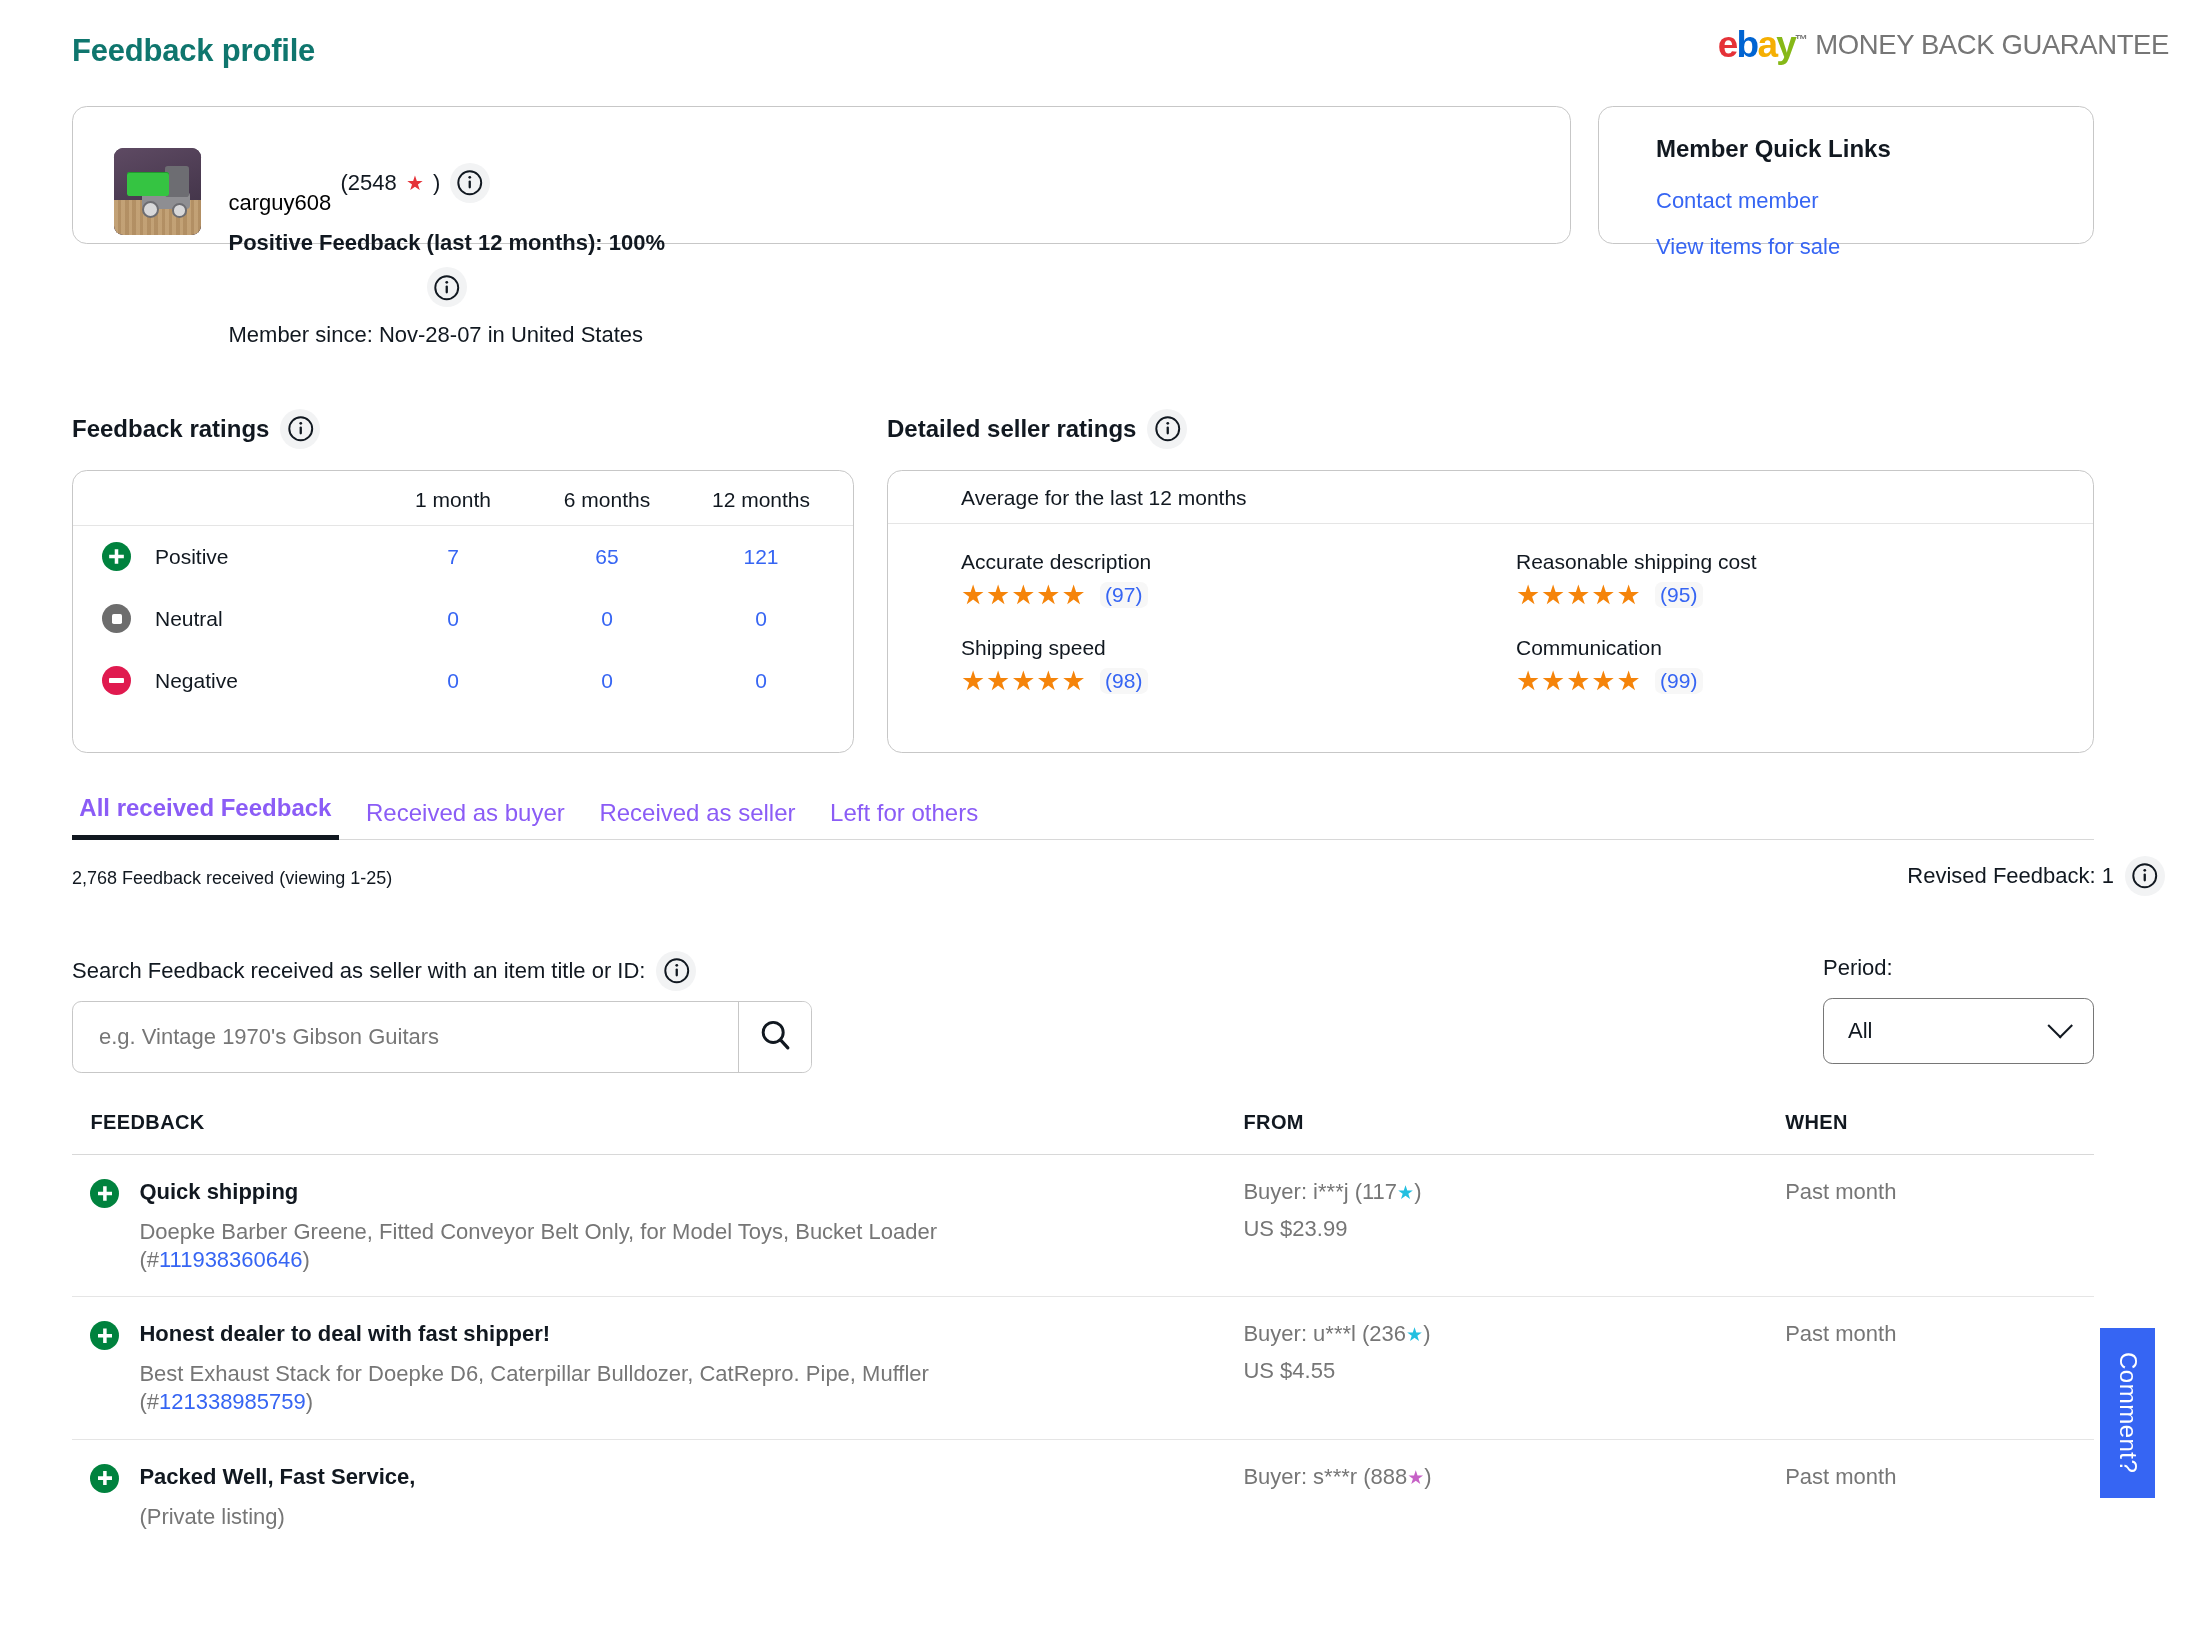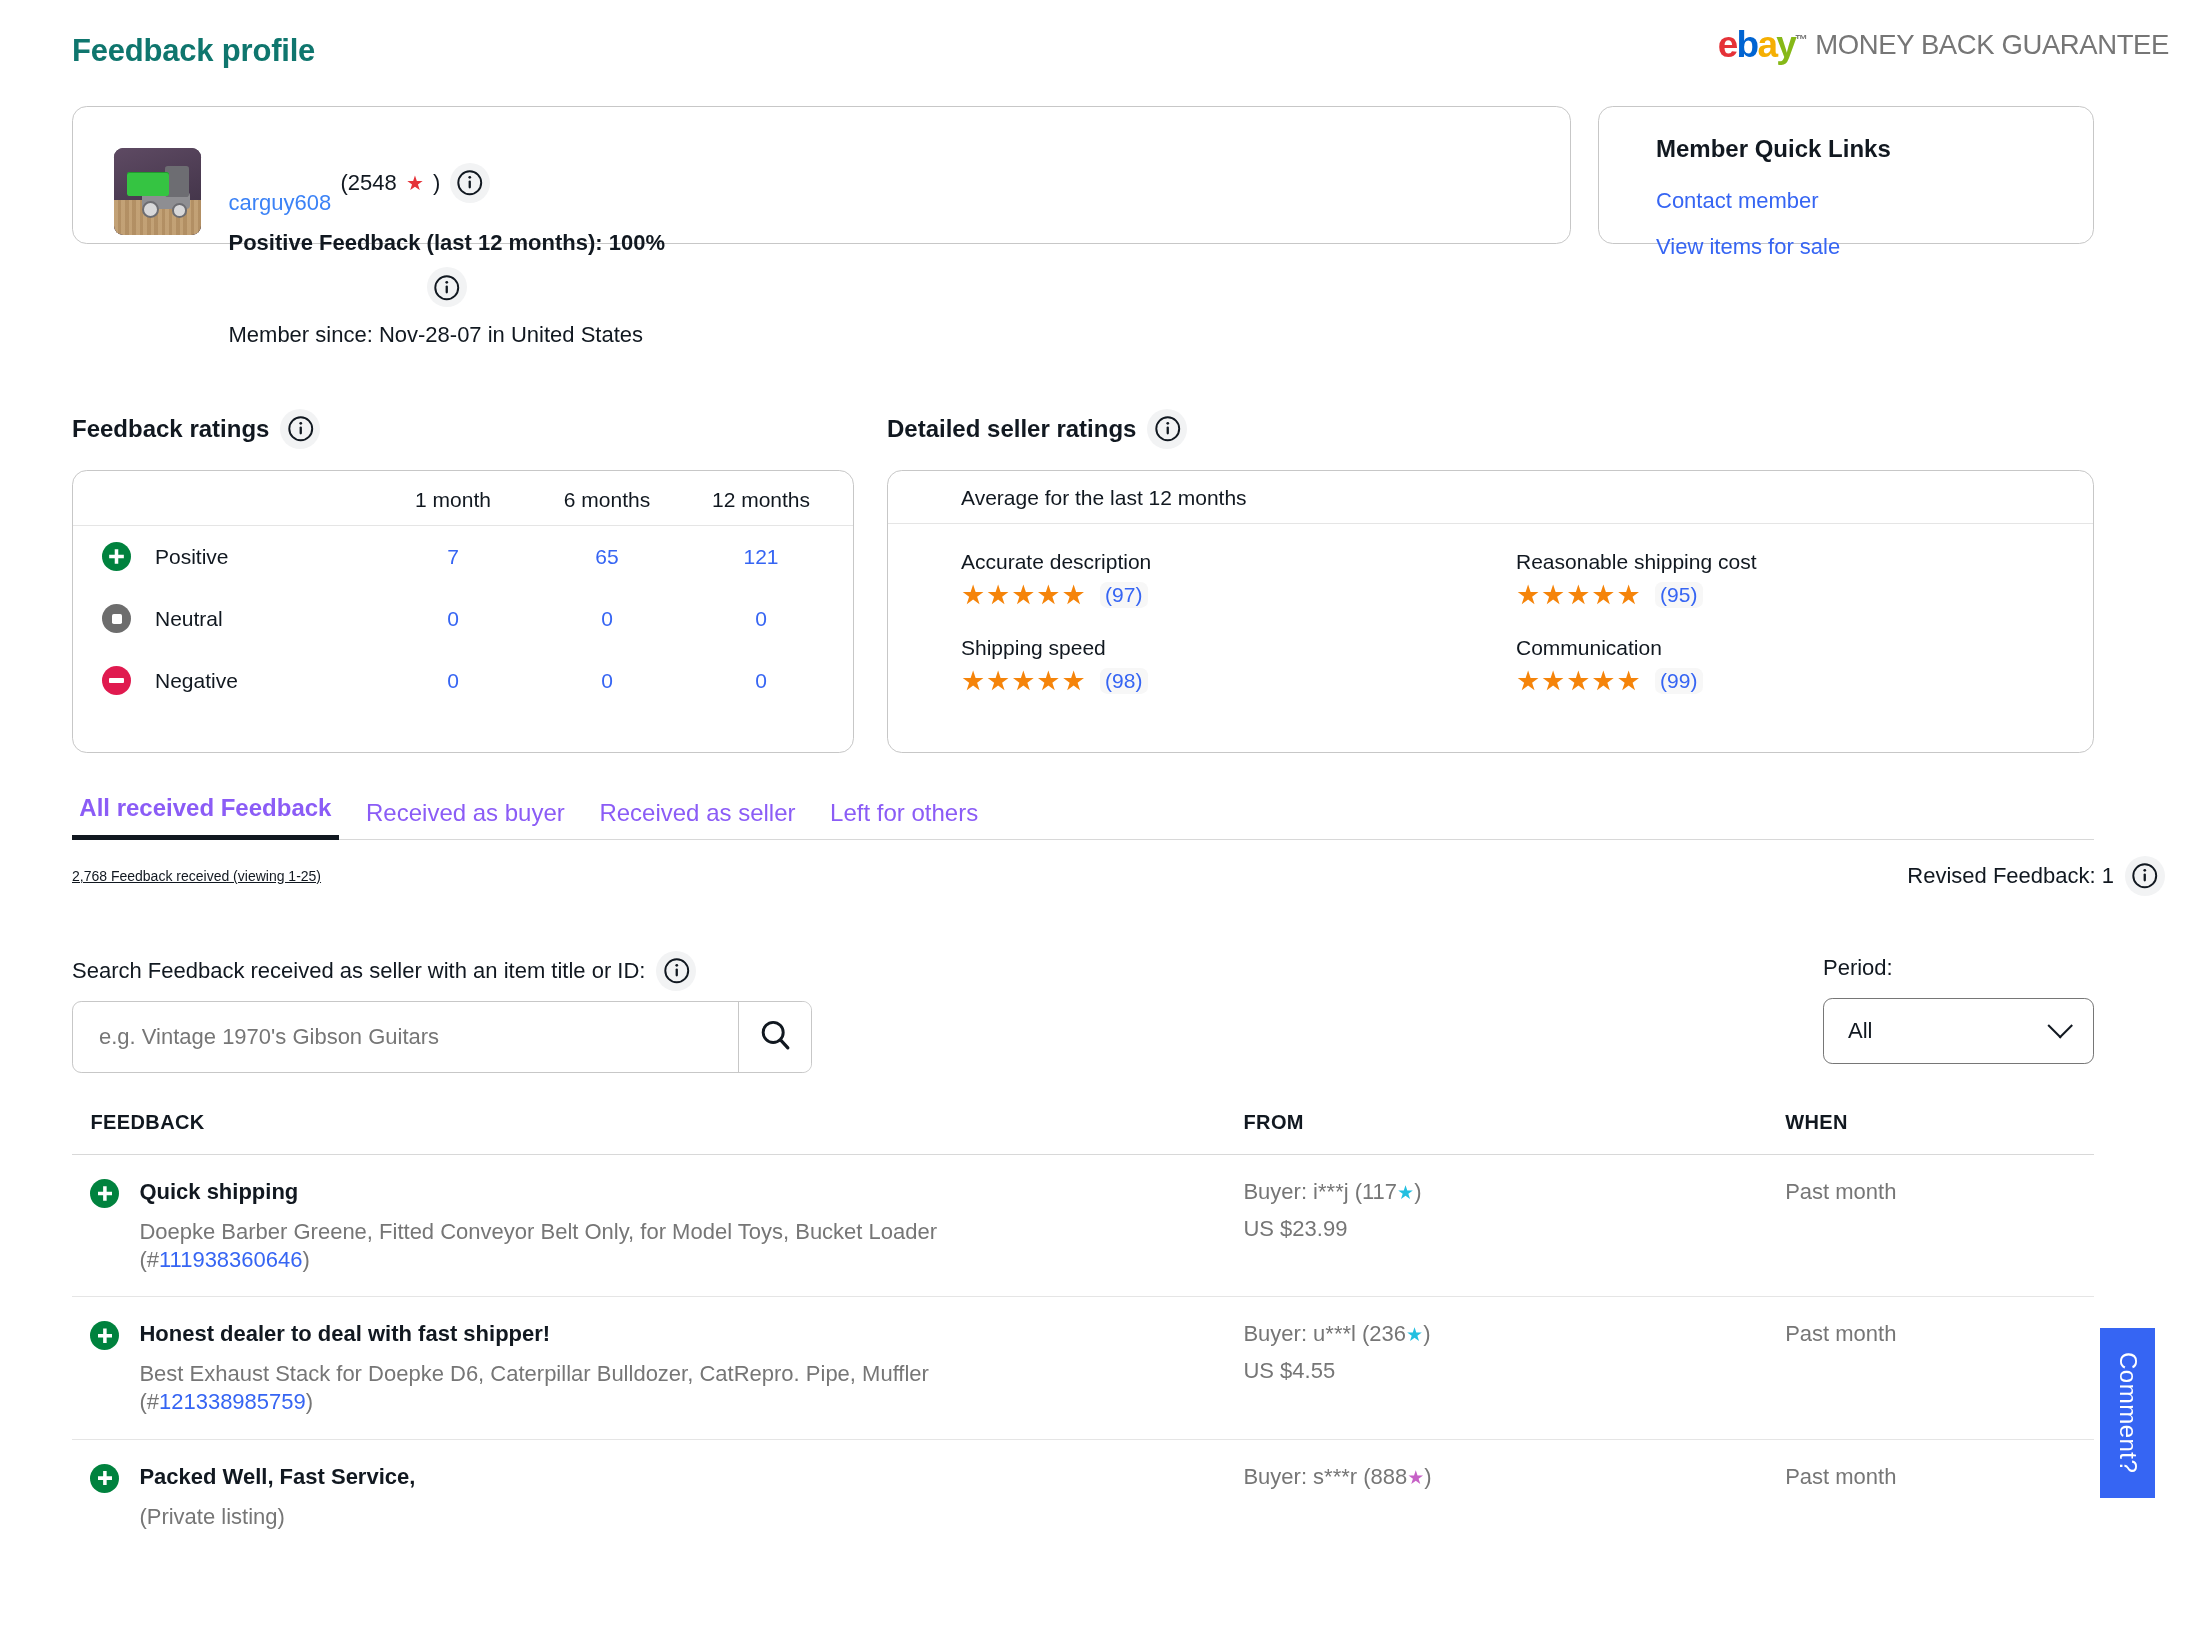--- a/index.html
+++ b/index.html
@@ -51,21 +51,21 @@
     background: repeating-linear-gradient(90deg,#c9a778 0 3.7px,#b89465 3.7px 7.3px); opacity:.95;}
   .thumb-box { position:absolute; left:13px; top:24px; width:42px; height:24px; background:#35c442; border-radius:2.8px;
     box-shadow: 0 0.9px 0 #1f9b2c inset; }
   .thumb-cab { position:absolute; left:51px; top:18.4px; width:24px; height:31px; background:#6d6d72; border-radius:2.8px;}
   .thumb-body { position:absolute; left:27.5px; top:44px; width:48px; height:16.5px; background:#8e8e92; border-radius:3.7px;}
   .thumb-w1 { position:absolute; left:27.5px; top:53px; width:17.4px; height:17.4px; border-radius:50%; background:#d8d8da; border:2.8px solid #6d6d72;}
   .thumb-w2 { position:absolute; left:58px; top:55px; width:14.7px; height:14.7px; border-radius:50%; background:#d8d8da; border:2.8px solid #6d6d72;}
 
   .seller-lines { padding-top: 1.8px; }
   .line1 { display:flex; align-items:center; gap:9.2px; font-size: 22px; margin-bottom: 14.7px;}
-  .sellerlink { color:#3b82f6; cursor:pointer;margin-top:40px; }
+  .sellerlink { color:#000000; cursor:pointer;margin-top:40px; }
   .star-red { color:#e53238; font-size: 20px; }
   .line2 { display:flex; align-items:center; gap:11px; font-size:22px; font-weight:bold; margin-bottom: 14.7px; flex-direction: column;}
   .line3 { font-size:22px; color:#111820; }
 
   
   .info {
     display:inline-flex; align-items:center; justify-content:center;
     width: 40px; height: 40px; border-radius: 20px; background:#f2f3f4; cursor:pointer; flex:none;
   }
   .info svg { display:block; }
@@ -109,21 +109,21 @@
   .stars { color:#f5840a; font-size:27px; letter-spacing:0.9px; line-height:1; }
   .dsr-count { color:#3665f3; font-size:21px; background:#f7f7f7; border-radius:7.3px; padding:0.9px 5.5px; cursor:pointer; }
 
   
   #tabs { position:absolute; left:72px; top:794px; width: 2022px; }
   .tablist { display:flex; align-items:flex-end; gap:20px; }
   .tab { font-size:24px; color:#8b5cf6; padding: 0 7.3px 13px 7.3px; cursor:pointer; white-space:nowrap; }
   .tab.active { font-weight:bold; border-bottom:5.5px solid #111820; }
   .tab-rule { border-bottom:0.9px solid #d8d8d8; margin-top:-0.9px; }
 
-  #feedback-count { position:absolute; left:72px; top:868px; font-size:14px;text-decoration:underline; }
+  #feedback-count { position:absolute; left:72px; top:868px; font-size:18px; }
   #revised { position:absolute; right:39px; top:856px; display:flex; align-items:center; gap:11px; font-size:22px; }
 
   
   #search-label { position:absolute; left:72px; top:951px; display:flex; align-items:center; gap:11px; font-size:22px; }
   #search-box { position:absolute; left:72px; top:1001px; width:740px; height:72px;
     border:0.9px solid #c7c7c7; border-radius:9.2px; display:flex; overflow:hidden; background:#fff; }
   #search-input { flex:1; border:none; outline:none; padding: 0 26px; font-size:22px; color:#111820;
     font-family:"Liberation Sans", sans-serif; background:transparent; }
   #search-input::placeholder { color:#767676; }
   #search-btn { width:73px; border:none; border-left:0.9px solid #c7c7c7; background:#fff; cursor:pointer;

